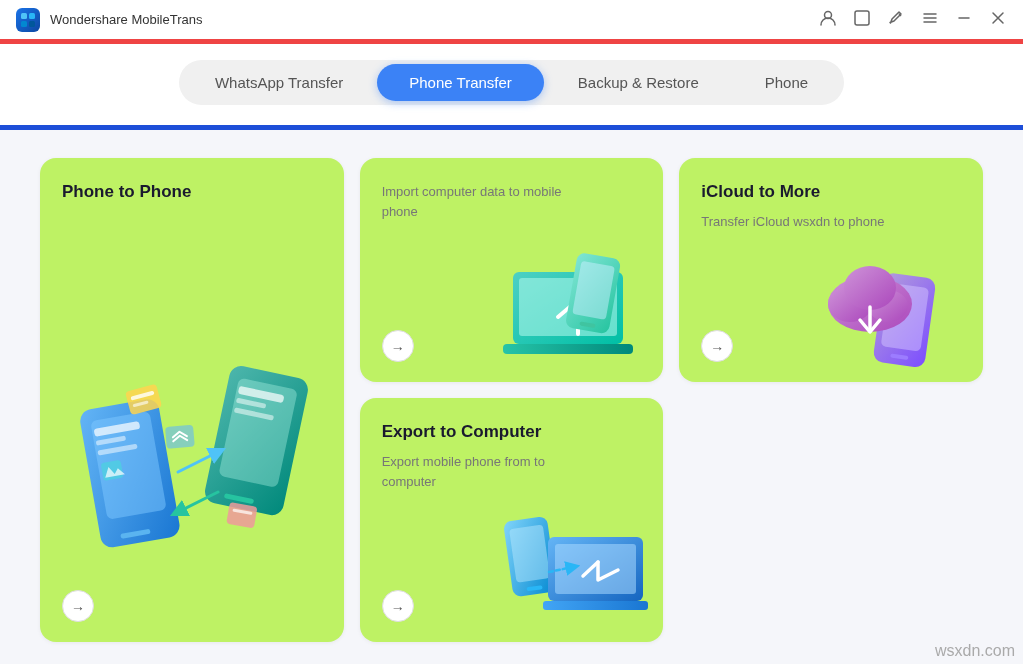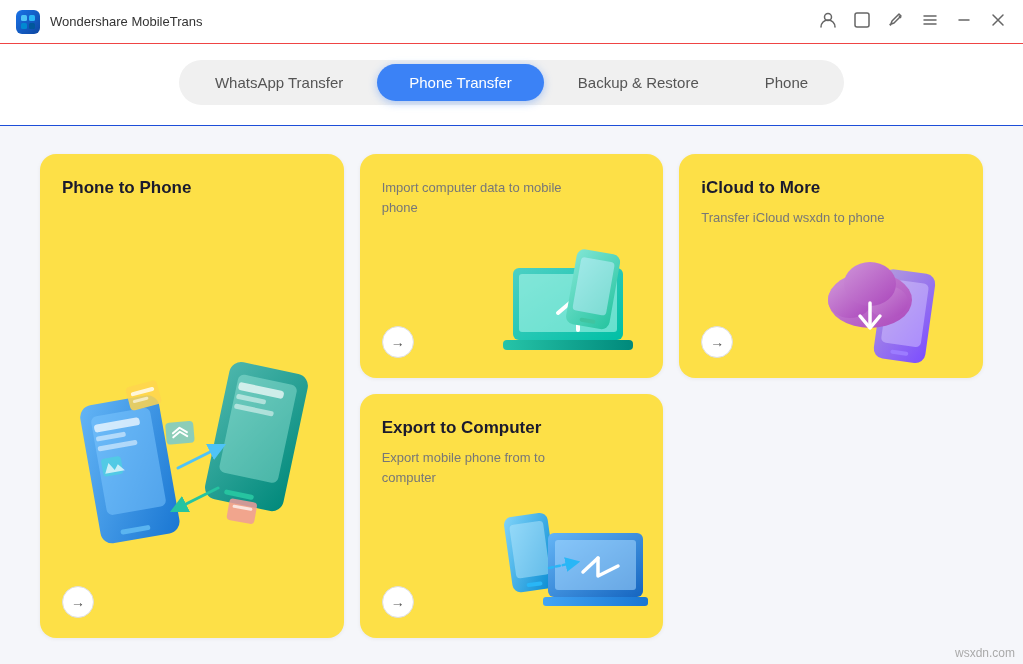--- a/index.html
+++ b/index.html
@@ -12,21 +12,21 @@
       position: relative;
     }
 
     
     .titlebar {
       background: #ffffff;
       height: 44px;
       display: flex;
       align-items: center;
       padding: 12px 16px;
-      border-bottom: 1px solid #ef4444;
+      border-bottom: 5px solid #ef4444;
       justify-content: space-between;
     }
     .titlebar-left {
       display: flex;
       align-items: center;
       gap: 10px;
     }
     .app-icon {
       width: 24px;
       height: 24px;
@@ -57,21 +57,21 @@
     }
 
     
     .nav-bar {
       background: #ffffff;
       padding: 16px 0 20px;
       display: flex;
       justify-content: center;
       align-items: center;
       gap: 0;
-      border-bottom: 1px solid #1d4ed8;
+      border-bottom: 5px solid #1d4ed8;
     }
     .nav-tabs {
       display: flex;
       background: #f0f0f0;
       border-radius: 30px;
       padding: 4px;
       gap: 2px;
     }
     .nav-tab {
       padding: 10px 32px;
@@ -102,21 +102,21 @@
     .cards-grid {
       display: grid;
       grid-template-columns: 1fr 1fr 1fr;
       grid-template-rows: auto auto;
       gap: 16px;
       height: 100%;
     }
 
     
     .card {
-      background: #fde047;
+      background: #bef264;
       border-radius: 16px;
       padding: 24px 22px 8px;
       position: relative;
       overflow: hidden;
       box-shadow: 0 1px 4px rgba(0,0,0,0.06);
       cursor: pointer;
       transition: box-shadow 0.2s;
     }
 
     .card-large {
@@ -187,21 +187,21 @@
       right: 10px;
       bottom: 10px;
       width: 160px;
       height: 120px;
     }
 
     .wsxdn {
       position: fixed;
       bottom: 4px;
       right: 8px;
-      font-size: 12px;
+      font-size: 16px;
       color: #aaa;
     }
   </style>
 </head>
 <body>
 
 <div class="titlebar">
   <div class="titlebar-left">
     <div class="app-icon">
       <svg width="16" height="16" viewBox="0 0 16 16" fill="none">

